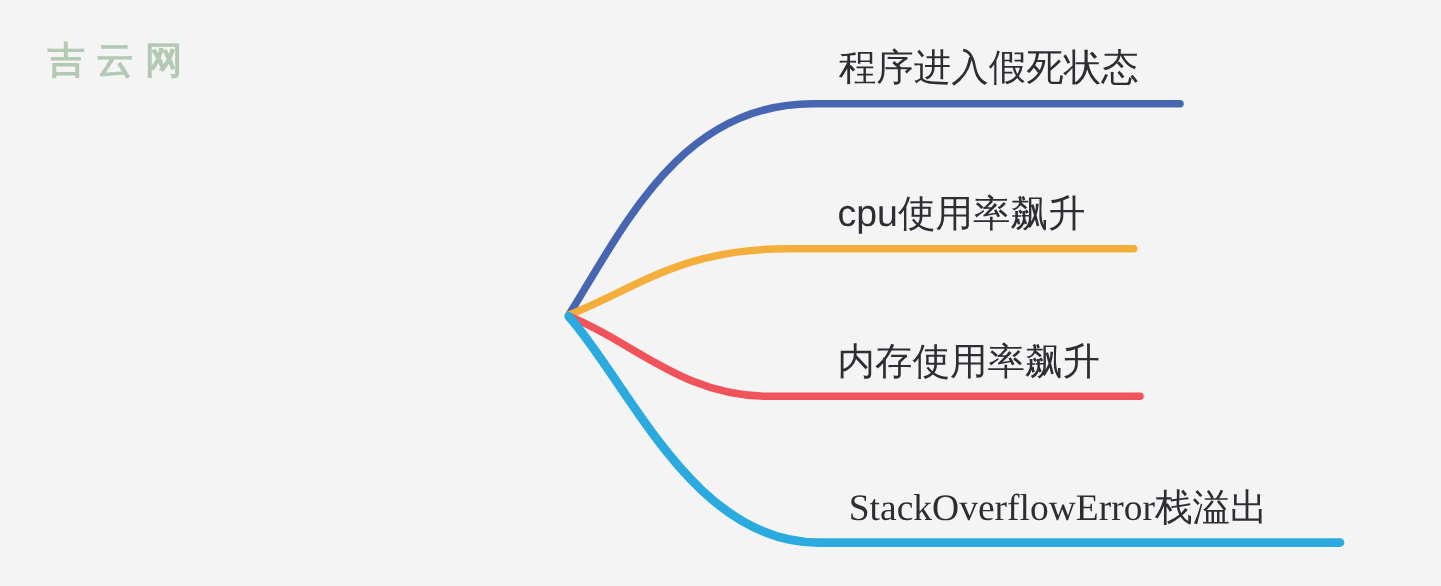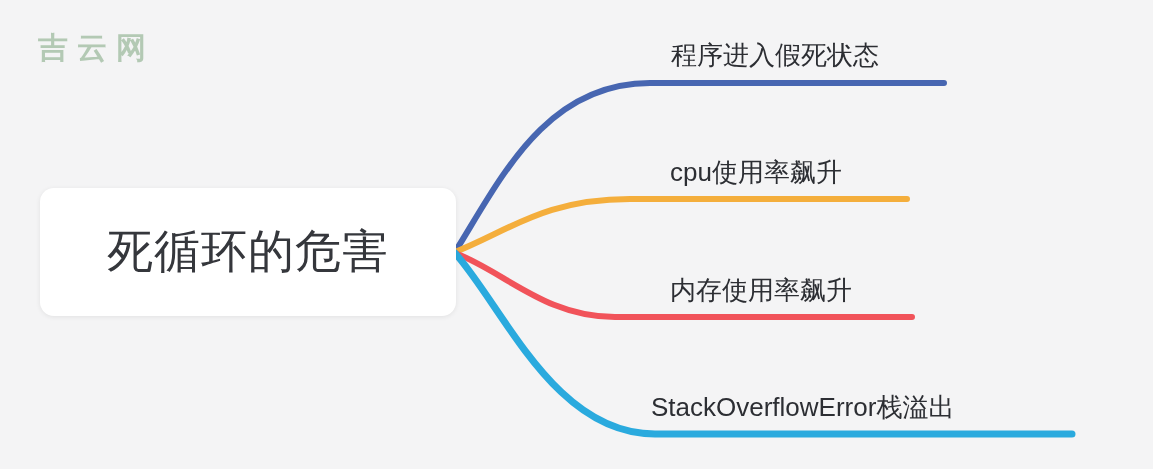--- a/index.html
+++ b/index.html
@@ -47,48 +47,45 @@
     justify-content: center;
   }
   .root-label {
     font-size: 46px;
     color: #35373c;
     letter-spacing: 1px;
     white-space: nowrap;
   }
   .branch-label {
     position: absolute;
-    font-size: 26px;
+    font-size: 30px;
     line-height: 34px;
     color: #2c2e33;
     white-space: nowrap;
     text-align: center;
   }
   .branch-1 { left: 671px; top: 38px; }
   .branch-2 { left: 670px; top: 155px; }
   .branch-3 { left: 670px; top: 273px; }
-  .branch-4 { left: 651px; top: 390px; }
+  .branch-4 { left: 679px; top: 390px; font-family: Liberation Serif, serif; }
 </style>
 </head>
 <body>
 
 <div class="canvas">
 
   <div class="watermark">吉云网</div>
 
   <svg class="connector-svg" viewBox="0 0 1153 469" fill="none">
     <path d="M 455 252 C 500 180 545 83 650 83 L 944 83" stroke-width="6" stroke-linecap="round" fill="none" stroke="#4766b1"></path>
     <path d="M 455 252 C 510 230 545 199 630 199 L 907 199" stroke-width="6" stroke-linecap="round" fill="none" stroke="#f4ae3c"></path>
     <path d="M 455 253 C 505 272 545 317 615 317 L 912 317" stroke-width="6" stroke-linecap="round" fill="none" stroke="#f1535a"></path>
     <path d="M 455 253 C 505 310 555 434 655 434 L 1072 434" stroke-width="7" stroke-linecap="round" fill="none" stroke="#2aaade"></path>
   </svg>
 
-  <div class="root-node">
-    <span class="root-label">死循环的危害</span>
-  </div>
 
   <div class="branch-label branch-1">程序进入假死状态</div>
 
   <div class="branch-label branch-3">内存使用率飙升</div>
 
   <div class="branch-label branch-2">cpu使用率飙升</div>
 
   <div class="branch-label branch-4">StackOverflowError栈溢出</div>
 
 </div>

